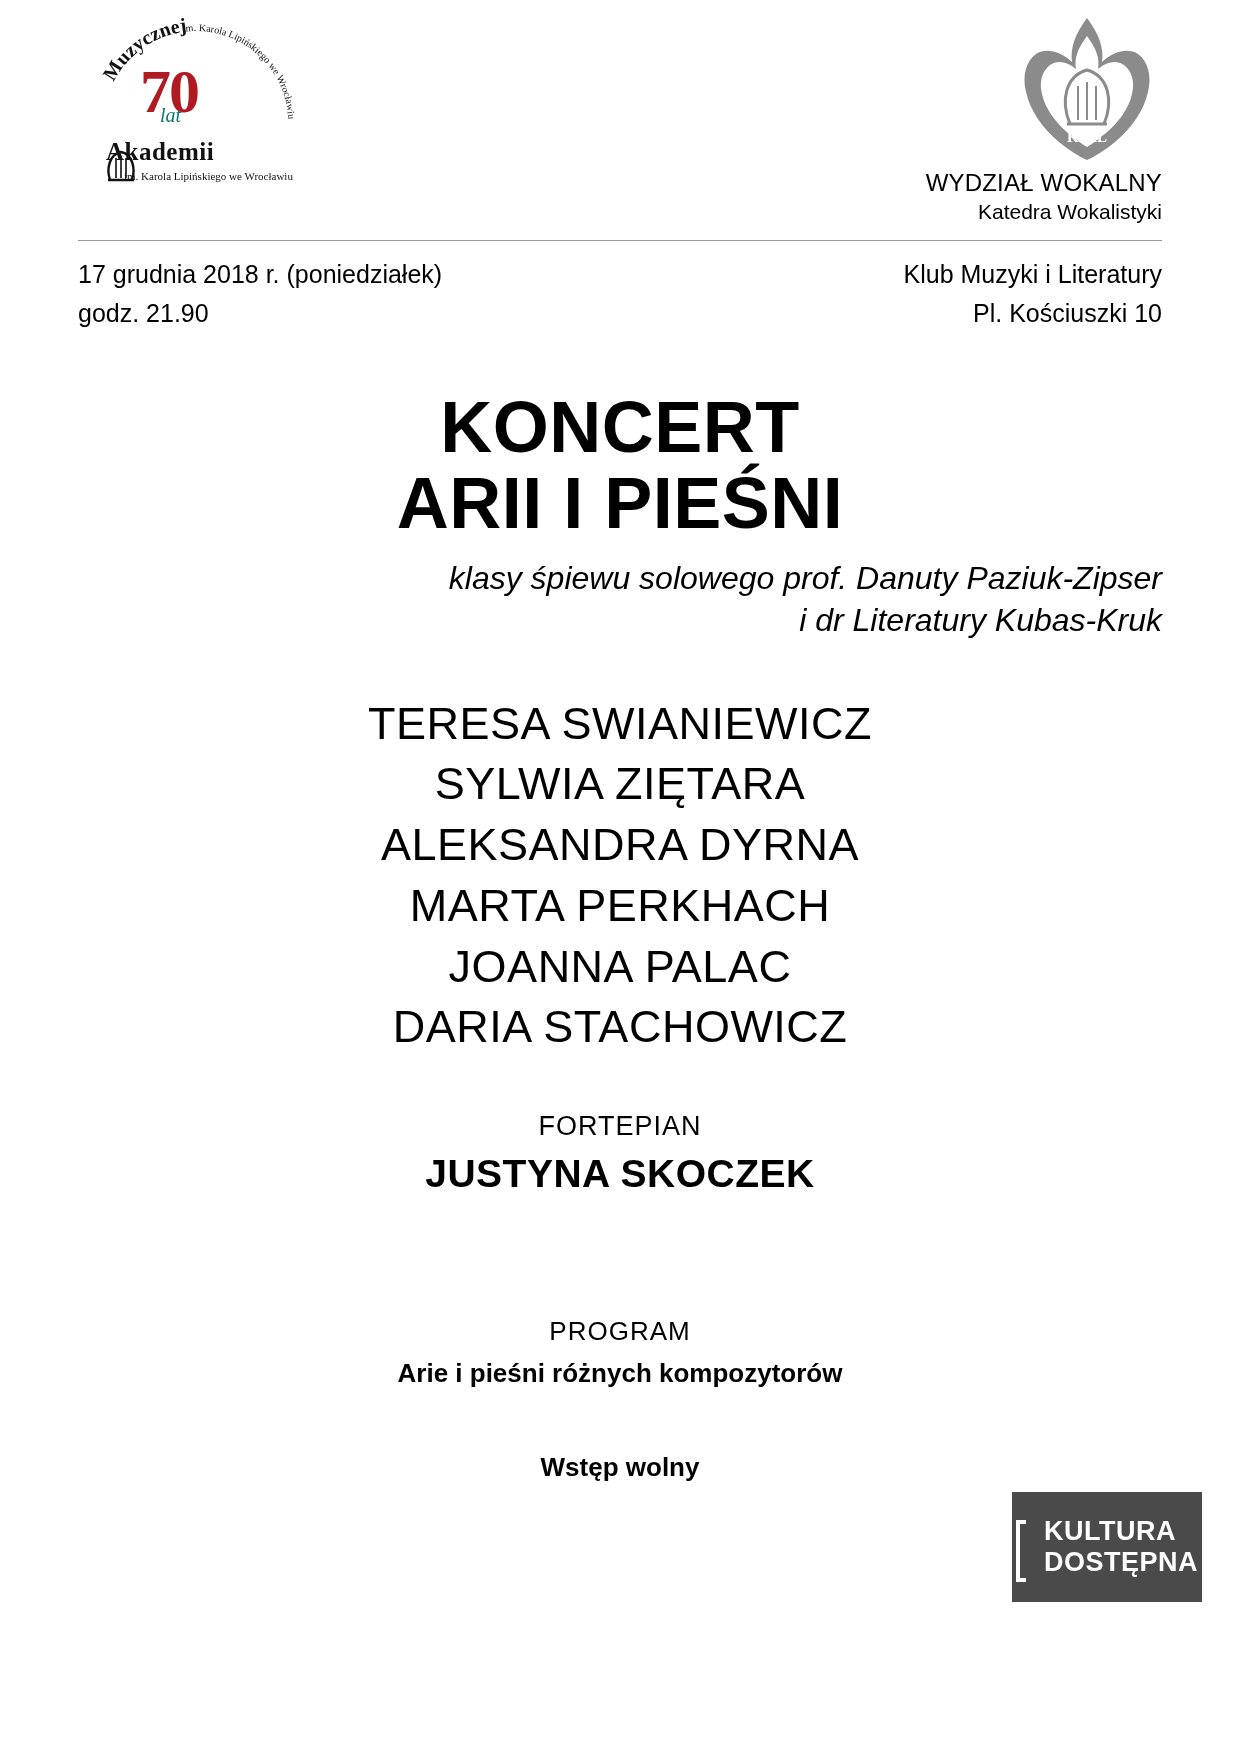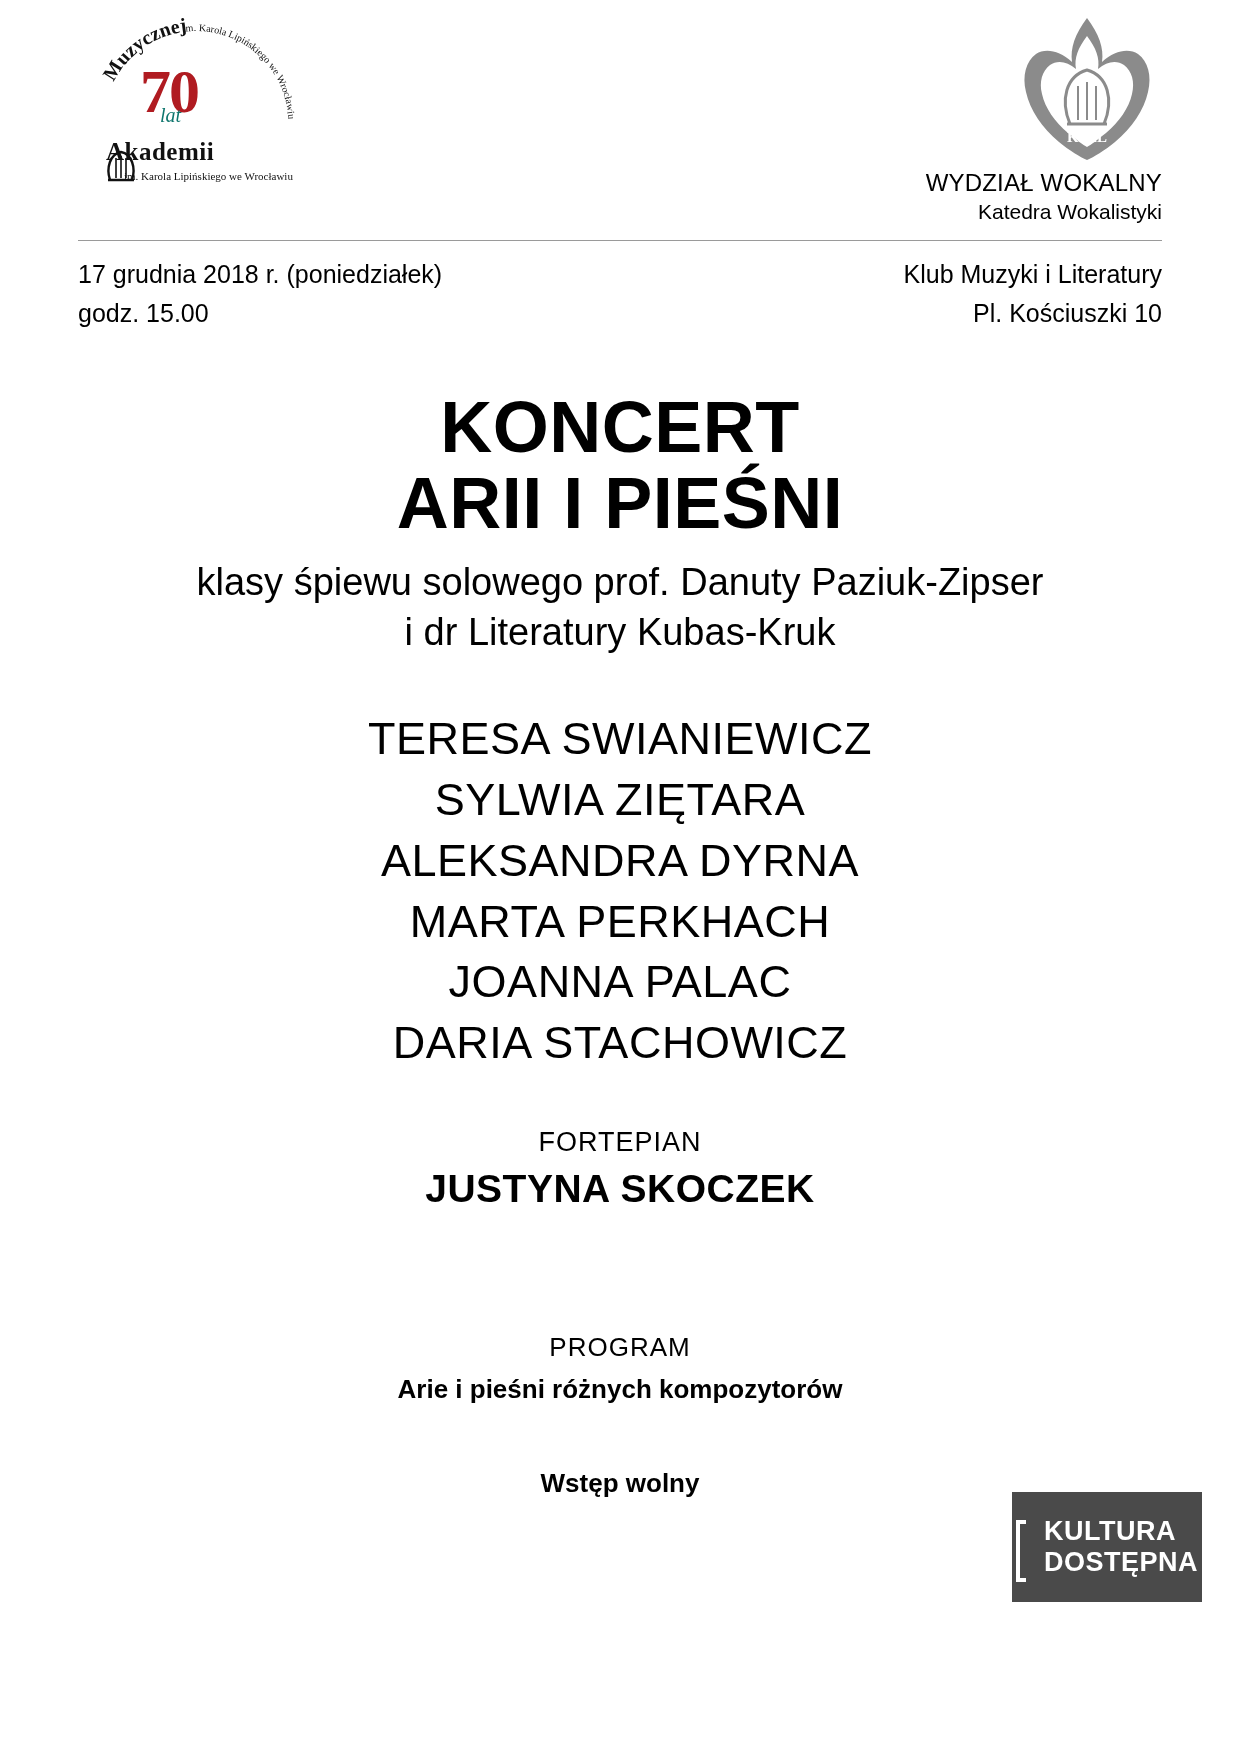--- a/index.html
+++ b/index.html
@@ -128,22 +128,24 @@
     margin-top: 56px;
   }
   .title {
     font-size: 72px;
     font-weight: bold;
     line-height: 1.06;
     letter-spacing: 0.5px;
   }
   .subtitle {
     margin-top: 16px;
-    font-size: 38px;
+    font-size: 32px;
+    font-style: italic;
     line-height: 1.32;
+    text-align: right;
   }
 
   
   .performers {
     margin-top: 52px;
     text-align: center;
   }
   .performers .name {
     font-size: 45px;
     font-weight: normal;
@@ -277,21 +279,21 @@
       <div class="wydzial">WYDZIAŁ WOKALNY</div>
       <div class="katedra">Katedra Wokalistyki</div>
     </div>
   </div>
 
   <div class="rule"></div>
 
   <div class="meta">
     <div class="left">
       <div>17 grudnia 2018 r. (poniedziałek)</div>
-      <div>godz. 15.00</div>
+      <div>godz. 21.90</div>
     </div>
     <div class="right">
       <div>Klub Muzyki i Literatury</div>
       <div>Pl. Kościuszki 10</div>
     </div>
   </div>
 
   <div class="title-block">
     <div class="title">KONCERT</div>
     <div class="title">ARII I PIEŚNI</div>

